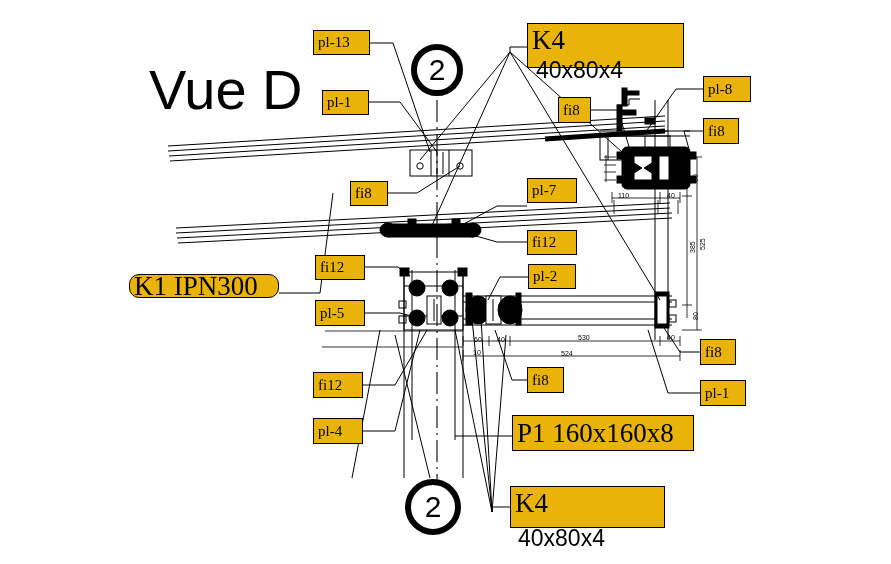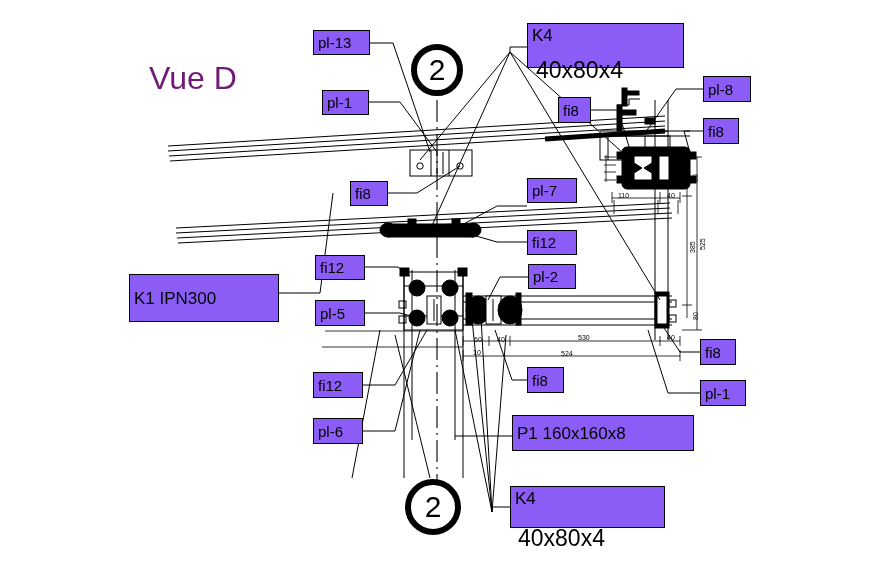--- a/index.html
+++ b/index.html
@@ -20,42 +20,43 @@
   #drawing {
     position: absolute;
     left: 0;
     top: 0;
     width: 891px;
     height: 564px;
   }
   .lbl {
     position: absolute;
     border: 1.4px solid #000;
-    background: #8b5cf6;
+    background: #eab308;
     color: #000;
     display: flex;
     align-items: center;
     box-sizing: border-box;
     padding: 0 4px;
     white-space: nowrap;
     line-height: 1;
+    font-family: Liberation Serif, serif;
   }
   .lbl-sm { font-size: 15px; }
-  .lbl-lg { font-size: 17px; }
+  .lbl-lg { font-size: 27px; }
   .freetext {
     position: absolute;
     color: #000;
     white-space: nowrap;
     line-height: 1;
     background: transparent;
   }
   .title {
     position: absolute;
-    font-size: 32px;
-    color: #701a75;
+    font-size: 56px;
+    color: #000000;
     white-space: nowrap;
     line-height: 1;
   }
   .dim {
     position: absolute;
     font-size: 7px;
     color: #000;
     white-space: nowrap;
     line-height: 1;
   }
@@ -334,24 +335,24 @@
   <div class="lbl lbl-sm" style="left:527px; top:367px; width:37px; height:26px;">
     <span>fi8</span>
   </div>
   <div class="lbl lbl-sm" style="left:700px; top:339px; width:36px; height:26px;">
     <span>fi8</span>
   </div>
   <div class="lbl lbl-sm" style="left:700px; top:380px; width:46px; height:26px;">
     <span>pl-1</span>
   </div>
   <div class="lbl lbl-sm" style="left:313px; top:418px; width:50px; height:26px;">
-    <span>pl-6</span>
-  </div>
-
-  <div class="lbl lbl-lg" style="left:129px; top:274px; width:150px; height:48px;">
+    <span>pl-4</span>
+  </div>
+
+  <div class="lbl lbl-lg" style="left:129px; top:274px; width:150px; height:24px;border-radius:10px;">
     <span>K1 IPN300</span>
   </div>
   <div class="lbl lbl-lg" style="left:527px; top:23px; width:157px; height:45px; align-items:flex-start; padding-top:3px;">
     <span>K4</span>
   </div>
   <div class="lbl lbl-lg" style="left:512px; top:415px; width:182px; height:36px;">
     <span>P1 160x160x8</span>
   </div>
   <div class="lbl lbl-lg" style="left:510px; top:486px; width:155px; height:42px; align-items:flex-start; padding-top:3px;">
     <span>K4</span>

